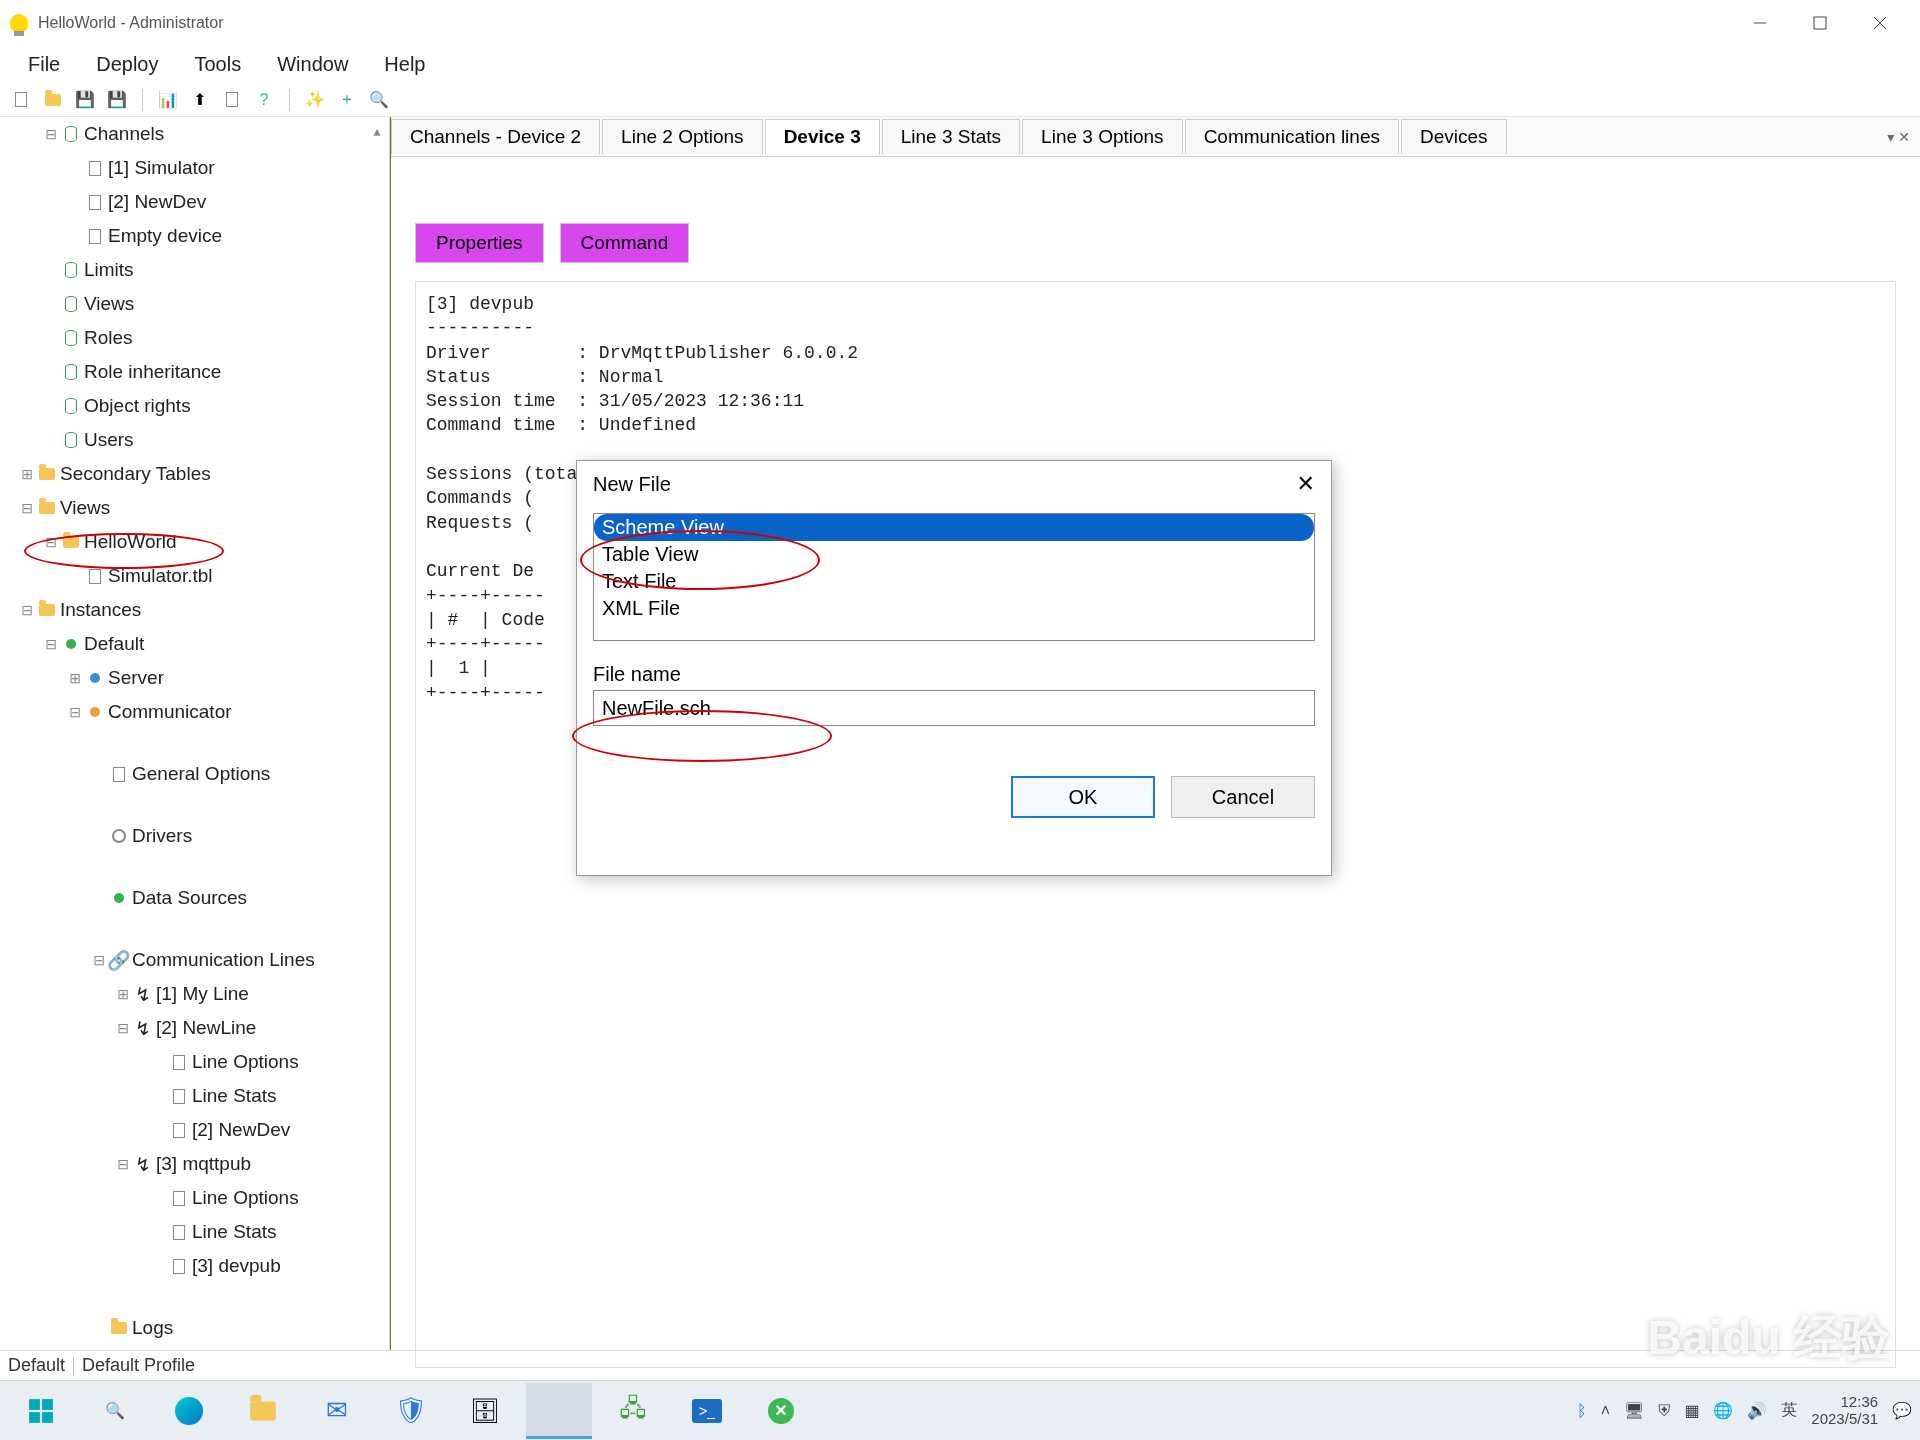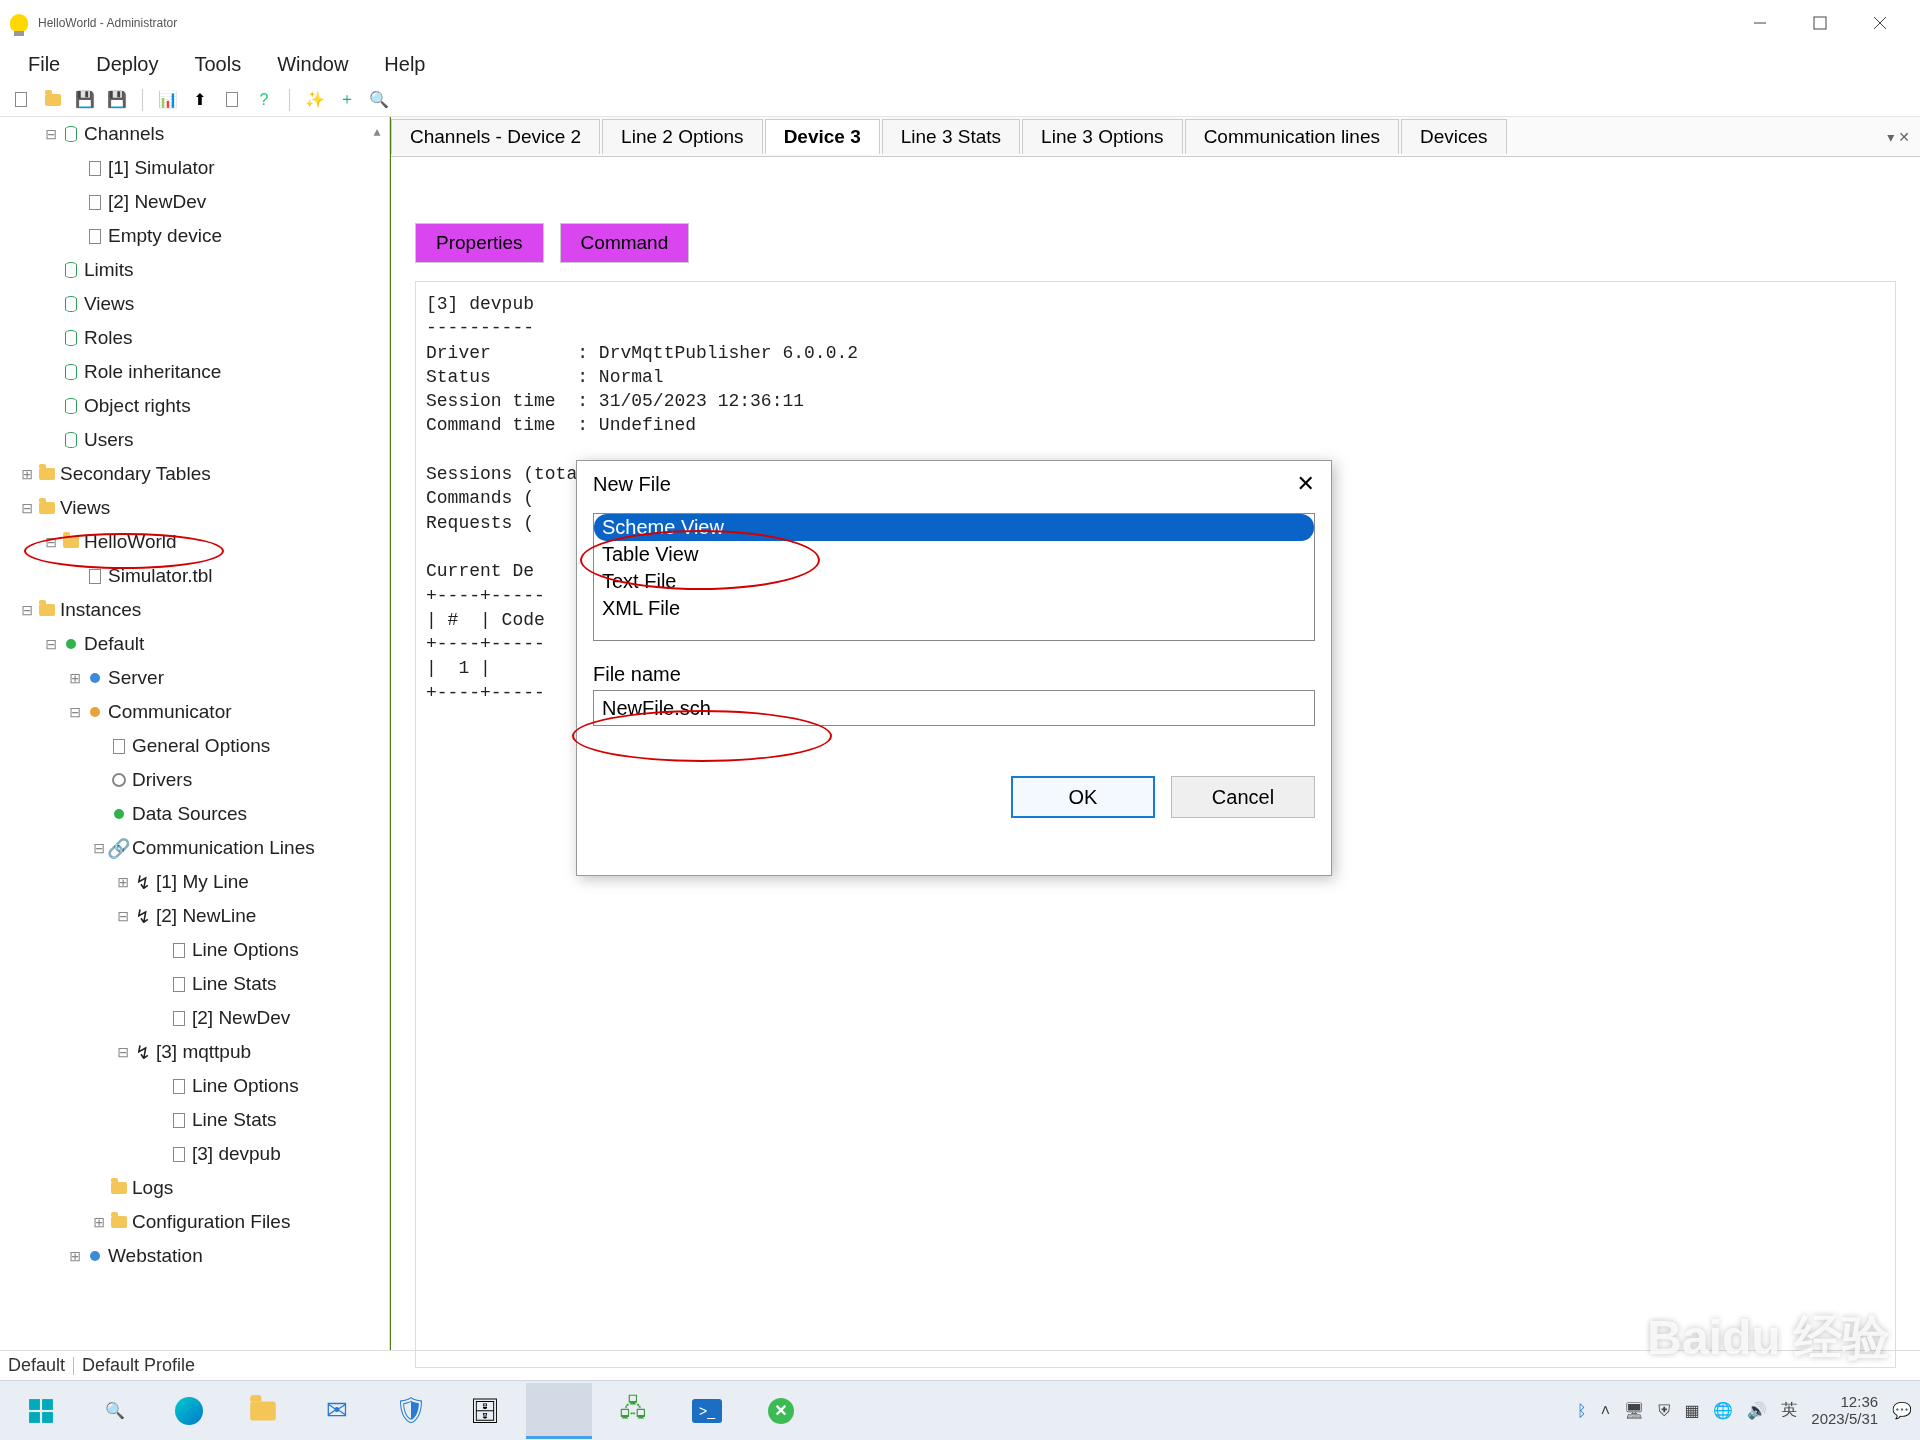--- a/index.html
+++ b/index.html
@@ -1,18 +1,18 @@
 <!DOCTYPE html>
 <html><head>
 <meta charset="utf-8">
 <style>
 * { box-sizing: border-box; margin: 0; padding: 0; font-family: "Segoe UI", Tahoma, sans-serif; }
 html, body { width: 1920px; height: 1440px; overflow: hidden; background: #fff; }
 
-.titlebar { height: 45px; display: flex; align-items: center; padding: 12px 10px; background: #fff; color: #555; font-size: 12px; justify-content: flex-end; }
+.titlebar { height: 45px; display: flex; align-items: center; padding: 12px 10px; background: #fff; color: #555; font-size: 16px; justify-content: flex-end; }
 .titlebar .bulb { width: 18px; height: 18px; background: #ffd800; border-radius: 50% 50% 40% 40%; margin-right: 10px; position: relative; }
 .titlebar .bulb::after { content: ""; position: absolute; bottom: -4px; left: 4px; right: 4px; height: 5px; background: #999; }
 .titlebar .spacer { flex: 1; }
 .winbtn { width: 60px; height: 40px; display: flex; align-items: center; justify-content: center; color: #444; font-size: 18px; }
 .winbtn svg { width: 14px; height: 14px; stroke: #444; stroke-width: 1; fill: none; }
 
 .menubar { height: 38px; display: flex; align-items: center; padding: 0 10px; font-size: 20px; color: #222; }
 .menubar .mi { padding: 4px 18px; }
 
 .toolbar { height: 34px; display: flex; align-items: center; gap: 10px; padding: 0 10px; border-bottom: 1px solid #e5e5e5; }
@@ -21,21 +21,21 @@
 
 .workarea { display: flex; height: calc(1440px - 45px - 38px - 34px - 30px - 60px); }
 
 .tree { width: 390px; border-right: 1px solid #ddd; overflow-y: auto; font-size: 19px; color: #222; position: relative; }
 .tree ul { list-style: none; }
 .tree li { padding: 2px 0 2px 0; white-space: nowrap; }
 .tree .row { display: flex; align-items: center; gap: 4px; height: 30px; }
 .tree .tw { width: 14px; text-align: center; color: #888; font-size: 14px; cursor: pointer; }
 .tree .ic { width: 18px; height: 18px; display: inline-flex; align-items: center; justify-content: center; }
 .tree .d1 { padding-left: 20px; } .tree .d2 { padding-left: 44px; } .tree .d3 { padding-left: 68px; }
-.tree .d4 { padding-left: 92px; } .tree .d5 { padding-left: 116px; } .tree .d6 { padding-left: 140px; margin-left: 12px; }
+.tree .d4 { padding-left: 92px; margin-top: 28px; } .tree .d5 { padding-left: 116px; } .tree .d6 { padding-left: 140px; margin-left: 12px; }
 .tree .scrollthumb { position: absolute; right: 0; top: 6px; width: 24px; height: 24px; }
 .tree .scrollthumb::before { content: "▴"; color: #888; display: block; text-align: center; font-size: 14px; }
 
 .content { flex: 1; display: flex; flex-direction: column; border-left: 1px solid #4d7c0f; }
 .tabs { display: flex; align-items: center; height: 40px; border-bottom: 1px solid #ccc; font-size: 19px; background: #fafafa; }
 .tab { padding: 6px 18px; border: 1px solid #ccc; border-bottom: none; background: #f7f7f7; margin-right: 2px; cursor: pointer; }
 .tab.active { background: #fff; font-weight: 600; }
 .tabs .tiny { margin-left: auto; padding: 0 10px; color: #666; font-size: 14px; }
 
 .pane { padding: 18px 24px; flex: 1; position: relative; }

